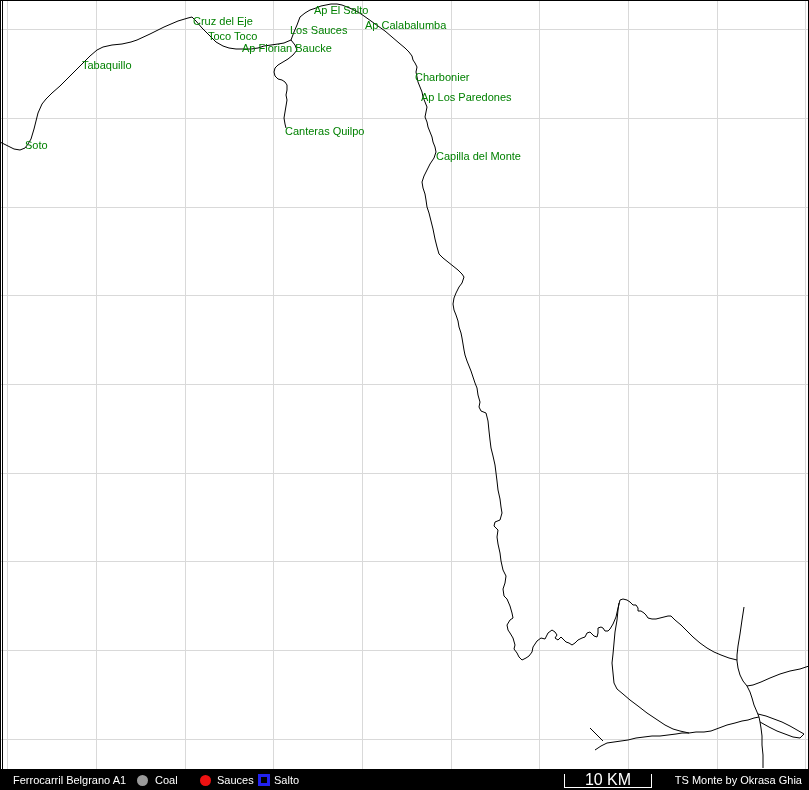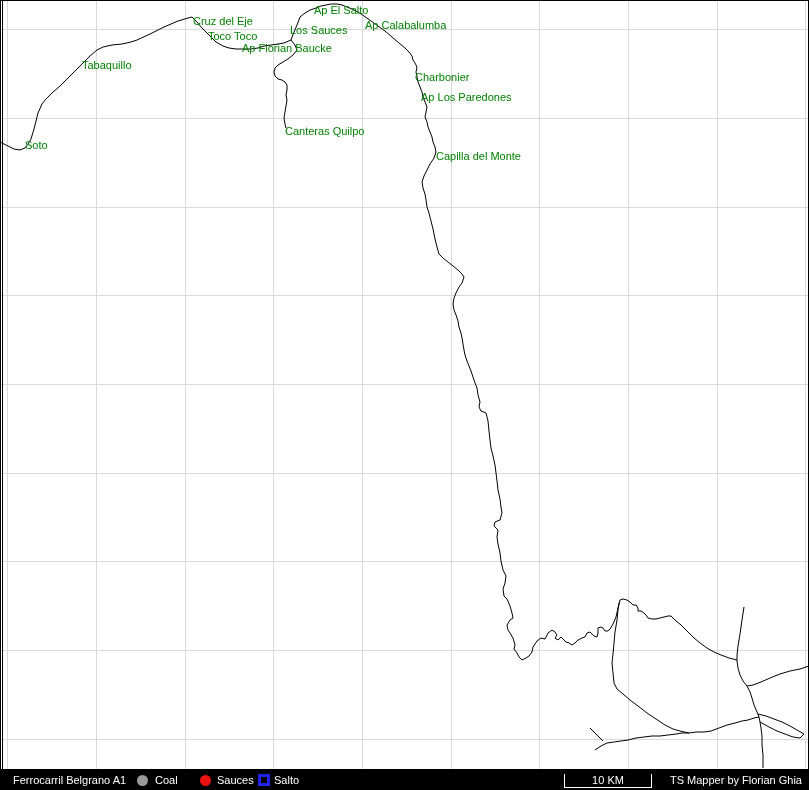--- a/index.html
+++ b/index.html
@@ -13,21 +13,21 @@
   #statusbar{
     position:absolute;left:0;top:770px;width:809px;height:20px;
     background:#000;color:#fff;font-size:11px;
   }
   .sb-text{position:absolute;top:3px;line-height:14px;white-space:nowrap;}
   .dot{position:absolute;top:5px;width:11px;height:11px;border-radius:50%;}
   .sq{position:absolute;top:4px;width:6px;height:6px;border:3px solid #2222ee;background:#000;}
   #scalebox{
     position:absolute;left:564px;top:774px;width:86px;height:13px;
     border-left:1px solid #fff;border-right:1px solid #fff;border-bottom:1px solid #fff;
-    color:#fff;font-size:11px;text-align:center;line-height:12px;
+    color:#fff;font-size:16px;text-align:center;line-height:12px;
   }
 </style>
 </head>
 <body>
 
 <div id="window">
 
   <svg id="map-svg" width="809" height="770" viewBox="0 0 809 770">
 
     <path d="M7 0V770M96 0V770M185 0V770M273 0V770M362 0V770M451 0V770M539 0V770M628 0V770M717 0V770M805 0V770M0 29H809M0 118H809M0 207H809M0 295H809M0 384H809M0 473H809M0 561H809M0 650H809M0 739H809" stroke="#d9d9d9" stroke-width="1" fill="none" shape-rendering="crispEdges"></path>
@@ -66,18 +66,18 @@
 
     <span class="dot" style="left:137px;background:#9a9a9a"></span>
     <span class="sb-text" style="left:155px">Coal</span>
 
     <span class="dot" style="left:200px;background:#ee1111"></span>
     <span class="sb-text" style="left:217px">Sauces</span>
 
     <span class="sq" style="left:258px"></span>
     <span class="sb-text" style="left:274px">Salto</span>
 
-    <span class="sb-text" style="right:7px;left:auto">TS Mapper by Florian Ghia</span>
+    <span class="sb-text" style="right:7px;left:auto">TS Monte by Okrasa Ghia</span>
   </div>
 
   <div id="scalebox">10 KM</div>
 
 </div>
 
 </body></html>

